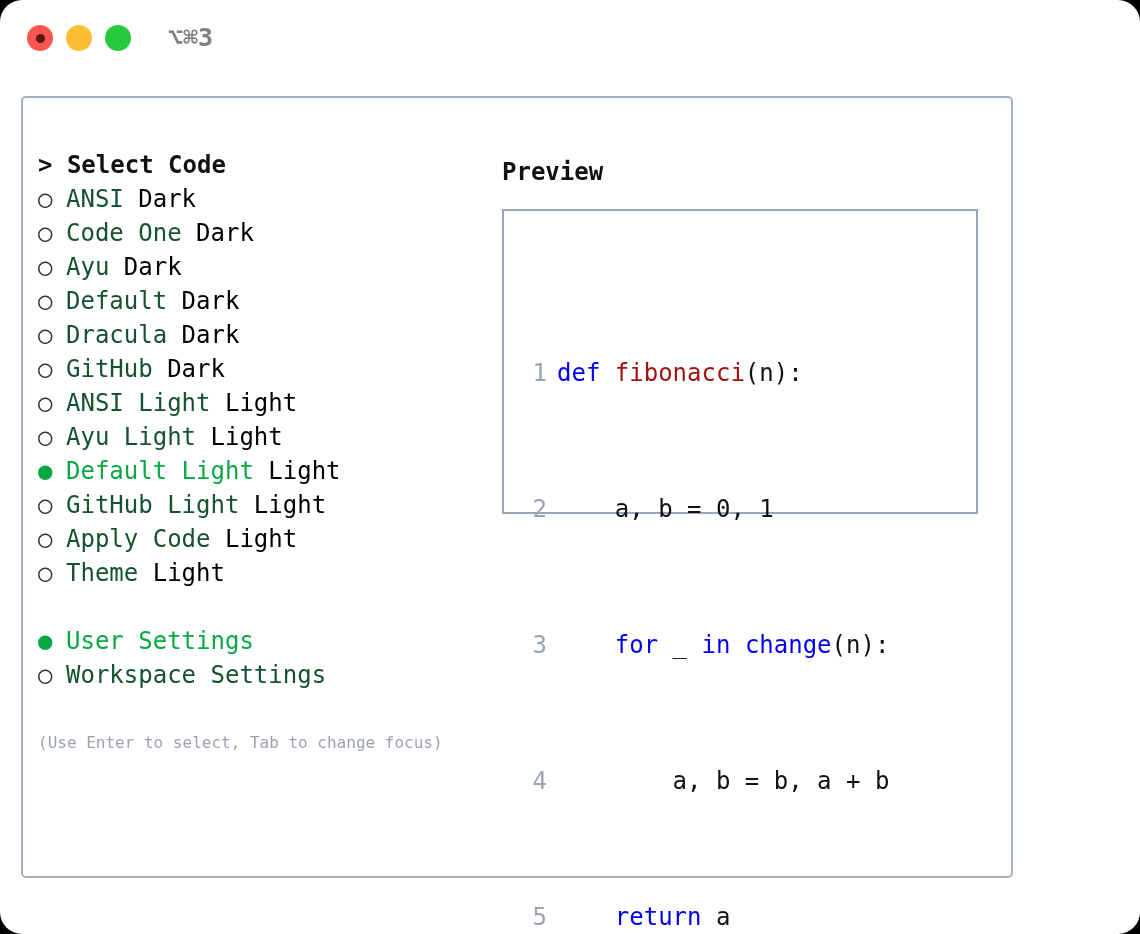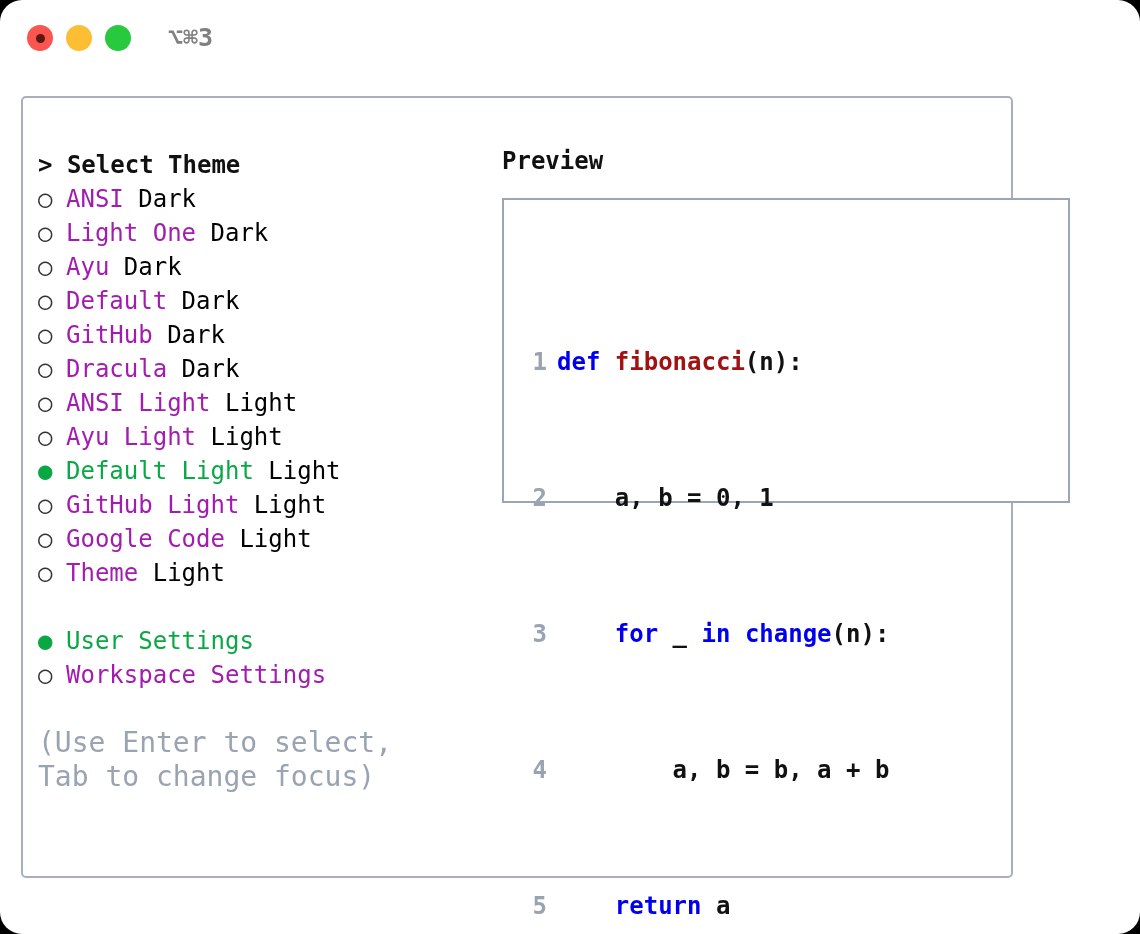--- a/index.html
+++ b/index.html
@@ -117,55 +117,54 @@
     white-space: pre;
     color: #333333;
   }
   .radio-row .marker {
     display: inline-block;
     width: 28px;
     color: #333333;
   }
   .radio-row.selected .marker { color: #09a845; }
   .radio-row.selected .label  { color: #09a845; }
-  .radio-row .label { color: #a21caf; }
+  .radio-row .label { color: #14532d; }
   .radio-row .meta  { color: #000000; }
   .spacer-md { height: 34px; }
 
   .hint {
     margin-top: 34px;
-    font-size: 28px;
+    font-size: 16px;
     line-height: 34px;
     color: #9aa3b2;
     width: 410px;
     word-spacing: 0px;
   }
 
   
   .right-col {
     position: absolute;
     left: 479px;
-    top: 46px;
+    top: 57px;
     width: 500px;
   }
   .preview-title {
     font-size: 24px;
     line-height: 34px;
     font-weight: bold;
     color: #111111;
   }
   .preview-box {
     margin-top: 20px;
-    width: 568px;
+    width: 476px;
     height: 305px;
     border: 2px solid #9aa5b5;
     box-sizing: border-box;
     background: #ffffff;
     position: relative;
-    font-weight: bold;
   }
   .code {
     position: absolute;
     left: 17px;
     top: 43px;
     font-size: 24px;
     line-height: 34px;
     white-space: pre;
   }
   .code-line { white-space: pre; }
@@ -192,45 +191,45 @@
       <span class="light green"></span>
     </div>
     <div class="shortcut">⌥⌘3</div>
   </div>
 
   <div class="panel">
     <div class="columns">
 
       <div class="left-col">
 
-        <div class="section-title bold"><span class="caret">&gt;</span> <span>Select Theme</span></div>
+        <div class="section-title bold"><span class="caret">&gt;</span> <span>Select Code</span></div>
 
         <div>
 
           <div class="radio-row"><span class="marker">○</span><span class="label">ANSI</span> <span class="meta">Dark</span></div>
 
-          <div class="radio-row"><span class="marker">○</span><span class="label">Light One</span> <span class="meta">Dark</span></div>
+          <div class="radio-row"><span class="marker">○</span><span class="label">Code One</span> <span class="meta">Dark</span></div>
 
           <div class="radio-row"><span class="marker">○</span><span class="label">Ayu</span> <span class="meta">Dark</span></div>
 
           <div class="radio-row"><span class="marker">○</span><span class="label">Default</span> <span class="meta">Dark</span></div>
 
+          <div class="radio-row"><span class="marker">○</span><span class="label">Dracula</span> <span class="meta">Dark</span></div>
+
           <div class="radio-row"><span class="marker">○</span><span class="label">GitHub</span> <span class="meta">Dark</span></div>
 
-          <div class="radio-row"><span class="marker">○</span><span class="label">Dracula</span> <span class="meta">Dark</span></div>
-
           <div class="radio-row"><span class="marker">○</span><span class="label">ANSI Light</span> <span class="meta">Light</span></div>
 
           <div class="radio-row"><span class="marker">○</span><span class="label">Ayu Light</span> <span class="meta">Light</span></div>
 
           <div class="radio-row selected"><span class="marker">●</span><span class="label">Default Light</span> <span class="meta">Light</span></div>
 
           <div class="radio-row"><span class="marker">○</span><span class="label">GitHub Light</span> <span class="meta">Light</span></div>
 
-          <div class="radio-row"><span class="marker">○</span><span class="label">Google Code</span> <span class="meta">Light</span></div>
+          <div class="radio-row"><span class="marker">○</span><span class="label">Apply Code</span> <span class="meta">Light</span></div>
 
           <div class="radio-row"><span class="marker">○</span><span class="label">Theme</span> <span class="meta">Light</span></div>
 
         </div>
 
         <div class="spacer-md"></div>
 
 
         <div>
           <div class="radio-row selected"><span class="marker">●</span><span class="label">User Settings</span></div>

